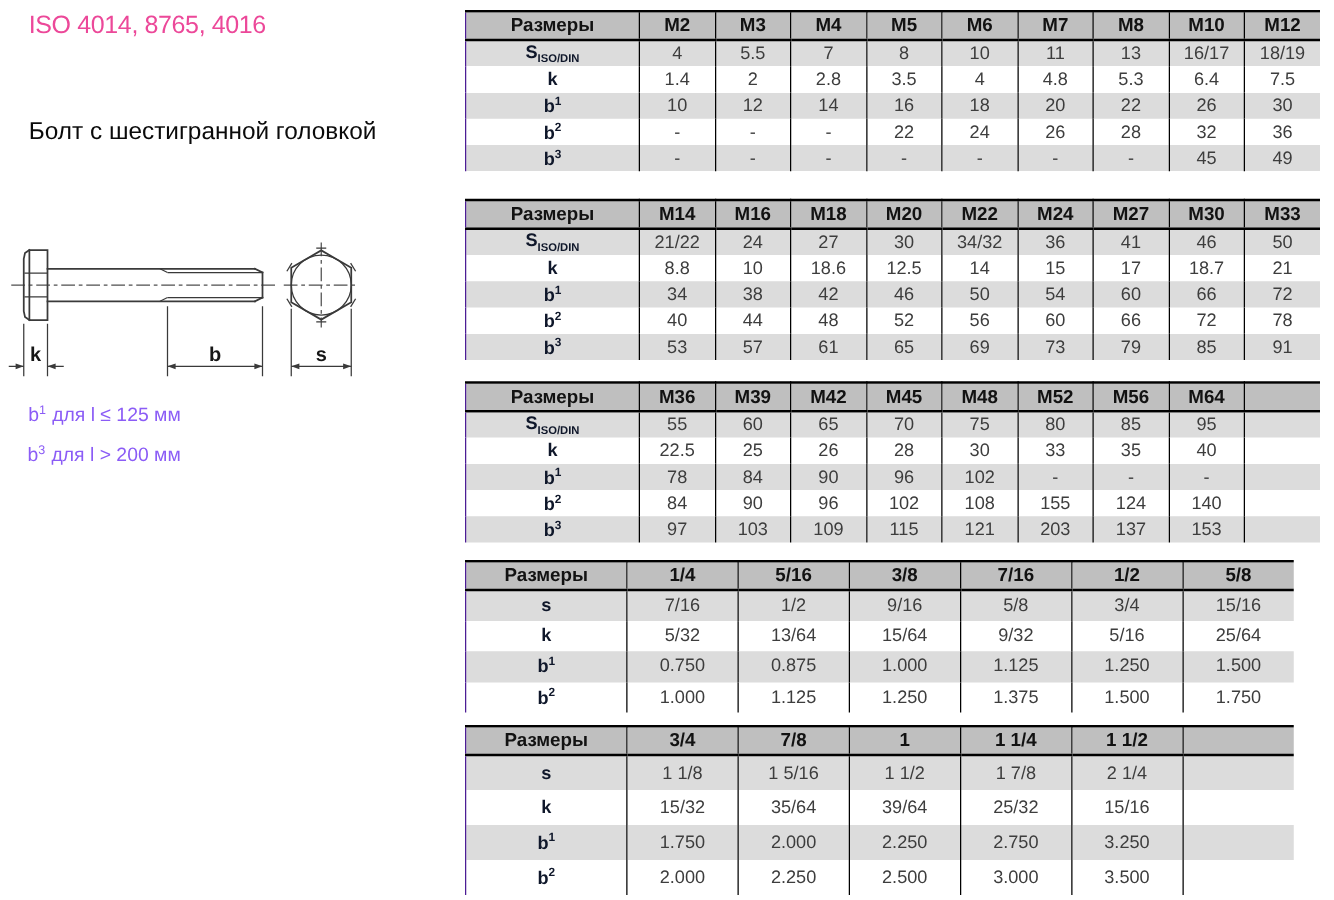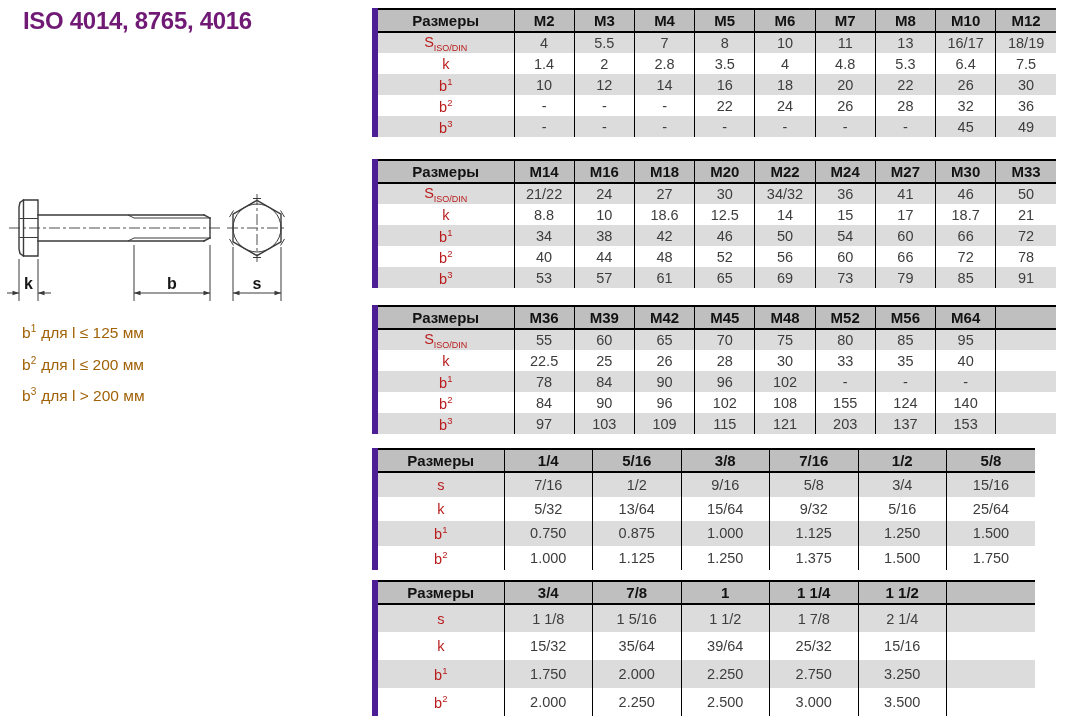--- a/index.html
+++ b/index.html
@@ -3,55 +3,56 @@
 <meta charset="utf-8">
 <style>
   html,body{margin:0;padding:0;}
   body{
     width:1067px;height:720px;position:relative;background:#ffffff;
     font-family:"Liberation Sans",sans-serif;overflow:hidden;
     -webkit-font-smoothing:antialiased;
   }
   
   .title-block{position:absolute;left:23px;top:2px;}
-  .title-line{font-size:24px;font-weight:700;color:#701a75;line-height:37px;letter-spacing:-0.3px;}
+  .title-line{font-size:20px;font-weight:400;color:#ec4899;line-height:37px;letter-spacing:-0.3px;}
   .subtitle-block{position:absolute;left:23px;top:90px;}
   .subtitle-line{font-size:19.5px;font-weight:400;color:#0a0a0a;line-height:30.5px;}
   .footnotes{position:absolute;left:22px;top:315px;}
-  .footnote-line{font-size:15.5px;color:#a16207;line-height:27.5px;}
+  .footnote-line{font-size:15.5px;color:#8b5cf6;line-height:27.5px;text-align:right;}
   .footnote-line sup{font-size:10px;}
   .footnote-rest{margin-left:5px;}
   
   .drawing-host{position:absolute;left:5px;top:188px;}
   .ol{stroke:#3a3a3a;stroke-width:1.4;fill:none;stroke-linejoin:miter;stroke-linecap:square;}
   .thin{stroke:#3a3a3a;stroke-width:1;fill:none;}
   .cl{stroke:#4f4f4f;stroke-width:1;fill:none;stroke-dasharray:11 3 3 3;}
   .arrow{fill:#3a3a3a;stroke:none;}
   .dimtext{font-family:"Liberation Sans",sans-serif;font-size:16px;font-weight:700;fill:#161616;}
   
   .tbl-host{position:absolute;}
-  .tbl-host table{border-collapse:collapse;table-layout:fixed;width:100%;border-top:2px solid #000;border-left:6px solid #4c1d95;}
+  .tbl-host table{border-collapse:collapse;table-layout:fixed;width:100%;border-top:2px solid #000;border-left:1px solid #4c1d95;}
   .tbl-host th,.tbl-host td{
     border-left:1px solid #000;padding:0;text-align:center;vertical-align:middle;
     font-size:14.5px;color:#3d3d3d;font-weight:400;white-space:nowrap;overflow:hidden;
   }
   .tbl-host th:first-child,.tbl-host td:first-child{border-left:none;}
   .tbl-host thead th{background:#bfbfbf;border-bottom:2px solid #000;font-weight:700;color:#121212;font-size:15px;}
   .tbl-host tr.stripe td,.tbl-host tr.stripe th{background:#dcdcdc;}
-  .tbl-host tbody th{color:#b91c1c;font-weight:400;}
+  .tbl-host tbody th{color:#0f172a;font-weight:700;}
   .tbl-host sub{font-size:9px;}
   .tbl-host sup{font-size:9.5px;}
 </style>
 </head>
 <body>
 
 <div class="title-block">
   <div class="title-line">ISO 4014, 8765, 4016</div>
 </div>
 <div class="subtitle-block">
+  <div class="subtitle-line">Болт с шестигранной головкой</div>
 </div>
 
 <div class="drawing-host">
   <svg width="300" height="125" viewBox="0 0 300 125">
     <g>
       <line class="cl" x1="4" y1="40" x2="218" y2="40"></line>
       <g>
         <path class="ol" d="M18.5 12 H33 V68 H18.5 Z"></path>
         <path class="ol" d="M18.5 12 L15 14.5 L14 19 V61 L15 65.5 L18.5 68"></path>
         <line class="thin" x1="14.5" y1="30.5" x2="33" y2="30.5"></line>
@@ -108,21 +109,20 @@
         <polygon class="arrow" points="228,105 234.5,102.7 234.5,107.3"></polygon>
         <polygon class="arrow" points="276,105 269.5,102.7 269.5,107.3"></polygon>
         <text class="dimtext" x="252" y="101" text-anchor="middle">s</text>
       </g>
     </g>
   </svg>
 </div>
 
 <div class="footnotes">
   <div class="footnote-line"><span>b</span><sup>1</sup><span class="footnote-rest">для l ≤ 125 мм</span></div>
-  <div class="footnote-line"><span>b</span><sup>2</sup><span class="footnote-rest">для l ≤ 200 мм</span></div>
   <div class="footnote-line"><span>b</span><sup>3</sup><span class="footnote-rest">для l &gt; 200 мм</span></div>
 </div>
 
 <div class="tbl-host" style="left: 372px; top: 8px; width: 684px;">
     <table>
       <colgroup>
         <col style="width: 139px;">
         <col>
         <col>
         <col>

